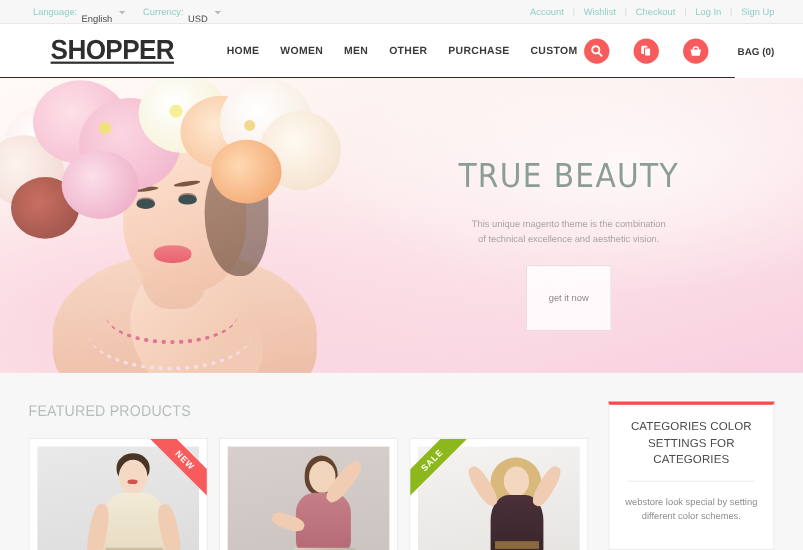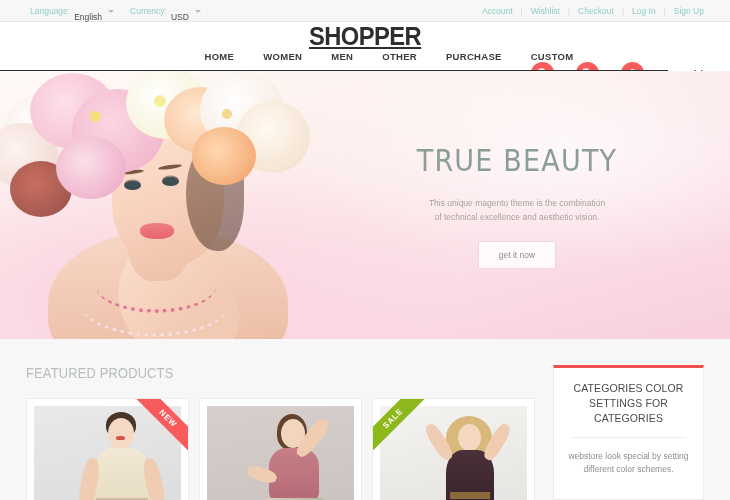--- a/index.html
+++ b/index.html
@@ -37,37 +37,36 @@
   .topbar-right { display: flex; align-items: center; text-align: center; }
   .tb-link { color: #8fcfc4; text-decoration: none; white-space: nowrap; }
   .tb-sep { color: #d4d4d4; margin: 0 8px; font-size: 8px; }
 
   
   .header {
     height: 49px;
     background: #ffffff;
     display: flex;
     align-items: center;
-    padding: 0 26px 0 32px;
+    padding: 0 26px 0 46px;
     position: relative;
-    flex-direction: column;
   }
   .logo {
     font-size: 25px;
     font-weight: bold;
     letter-spacing: -0.6px;
     color: #2e2e2e;
     font-family: "Liberation Sans Narrow", "Liberation Sans", sans-serif;
     transform: scaleX(0.95);
     transform-origin: left center;
   }
   .mainnav {
     display: flex;
     align-items: center;
-    gap: 29px;
+    gap: 19px;
     margin-left: 42px;
   }
   .nav-item {
     font-size: 9.5px;
     font-weight: bold;
     color: #3a3a3a;
     letter-spacing: 0.3px;
     text-decoration: none;
     white-space: nowrap;
   }
@@ -206,21 +205,21 @@
   }
   .hero-sub {
     margin-top: 18px;
     font-size: 8.5px;
     line-height: 1.65;
     color: #a8a3a0;
   }
   .hero-btn {
     display: inline-block;
     margin-top: 17px;
-    padding: 8px 20px;
+    padding: 24px 20px;
     background: rgba(255,255,255,0.82);
     border: 1px solid #ecd9dd;
     font-size: 8.5px;
     color: #8e8a88;
     text-decoration: none;
     white-space: nowrap;
   }
 
   
   .lower {

